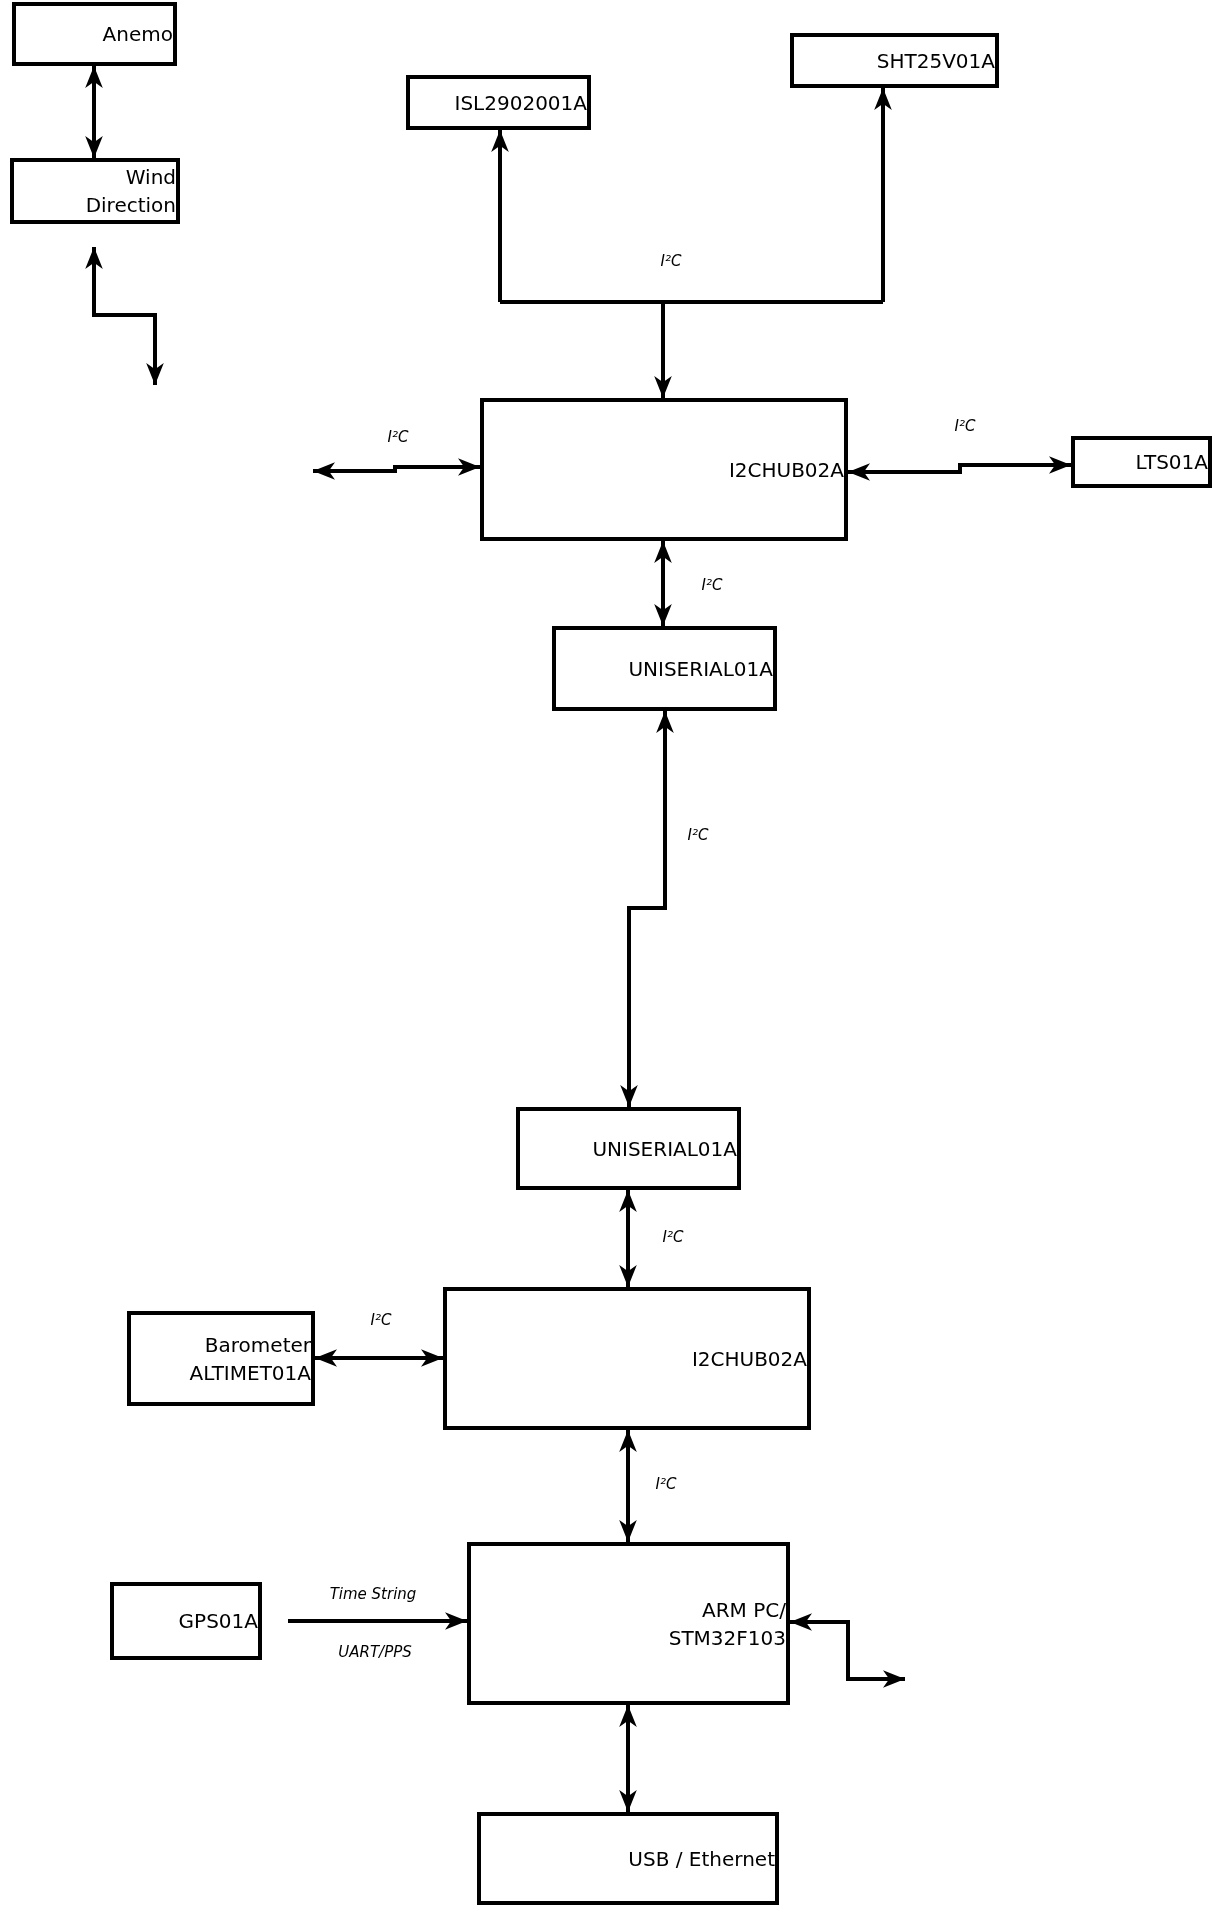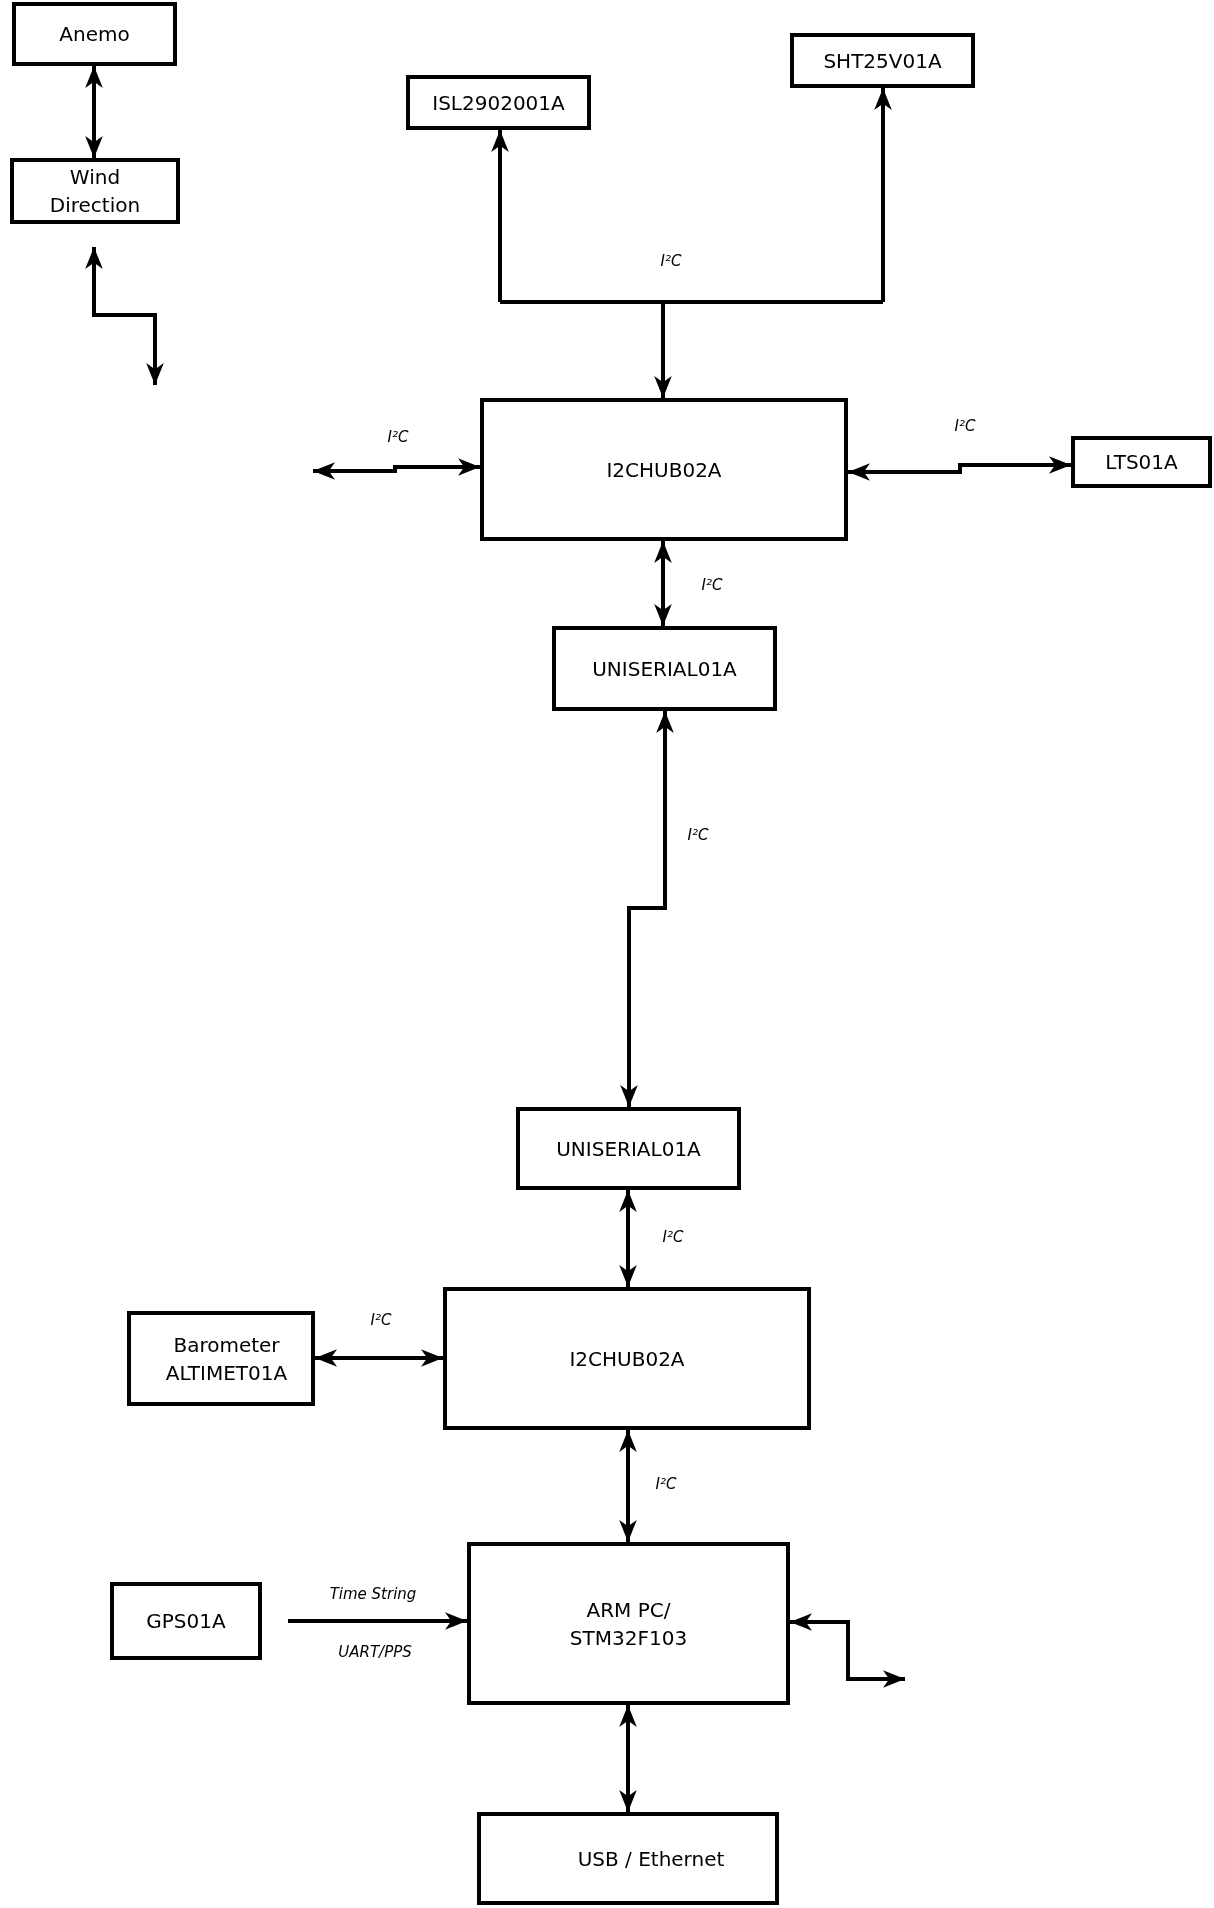--- a/index.html
+++ b/index.html
@@ -22,21 +22,21 @@
     stroke-width: 4;
     fill: none;
   }
   .node {
     position: absolute;
     box-sizing: border-box;
     background: #ffffff;
     border: 4px solid #000000;
     display: flex;
     flex-direction: column;
-    align-items: center;
+    align-items: flex-end;
     justify-content: center;
     text-align: center;
     font-size: 20px;
     line-height: 1.4;
   }
   .node span { display: block; white-space: nowrap; }
   .edge-label {
     position: absolute;
     transform: translateX(-50%);
     font-size: 15px;
@@ -82,21 +82,21 @@
   <div class="node" style="left:10px; top:158px; width:170px; height:66px;">
     <span>Wind</span>
     <span>Direction</span>
   </div>
 
 
   <div class="node" style="left:406px; top:75px; width:185px; height:55px;">
     <span>ISL2902001A</span>
   </div>
 
-  <div class="node" style="left:790px; top:33px; width:185px; height:55px;">
+  <div class="node" style="left:790px; top:33px; width:209px; height:55px;">
     <span>SHT25V01A</span>
   </div>
 
   <div class="node" style="left:480px; top:398px; width:368px; height:143px;">
     <span>I2CHUB02A</span>
   </div>
 
   <div class="node" style="left:1071px; top:436px; width:141px; height:52px;">
     <span>LTS01A</span>
   </div>

